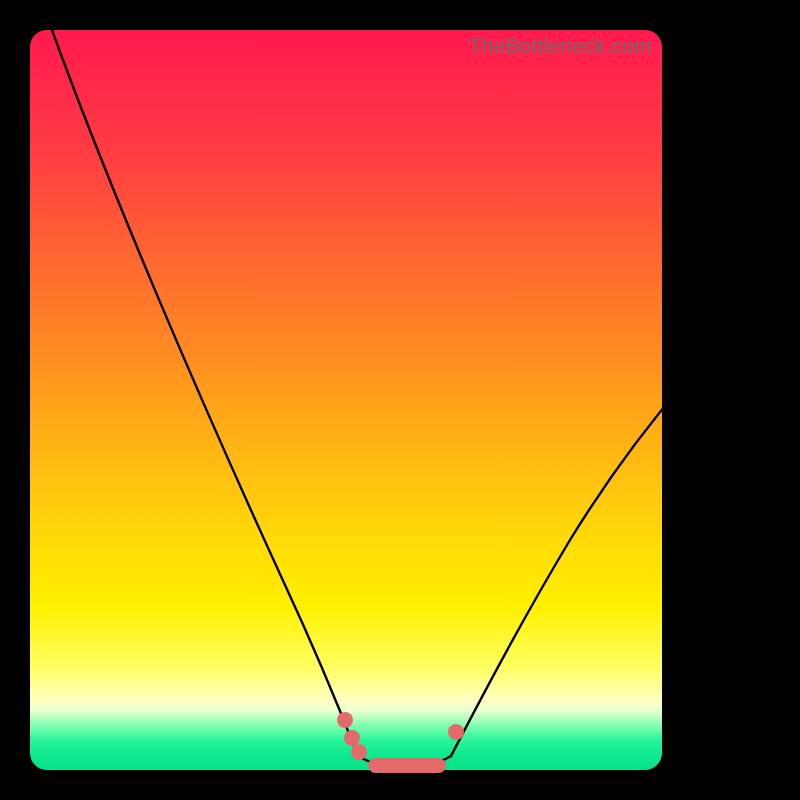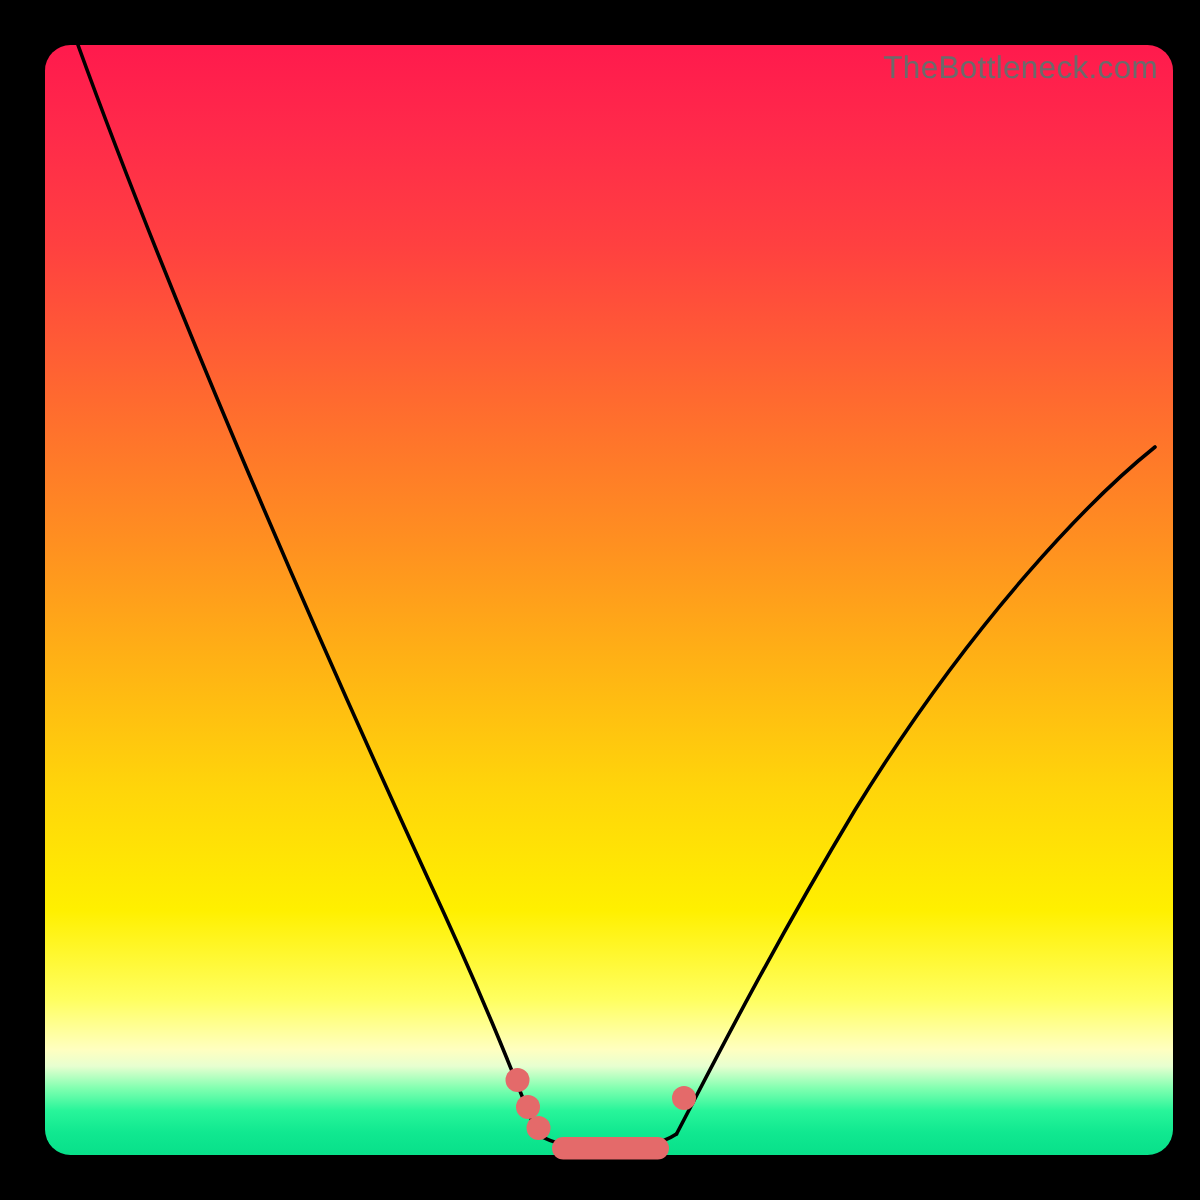--- a/index.html
+++ b/index.html
@@ -14,21 +14,21 @@
   .frame {
     position: relative;
     width: 800px;
     height: 800px;
     background: #000;
   }
   .plot {
     position: absolute;
     left: 30px;
     top: 30px;
-    width: 752px;
+    width: 632px;
     height: 740px;
     background: linear-gradient(to bottom,
       #ff1a4d 0%,
       #ff2a4a 8%,
       #ff4040 18%,
       #ff6a2f 32%,
       #ff9020 45%,
       #ffb015 55%,
       #ffd50a 67%,
       #fff000 78%,

